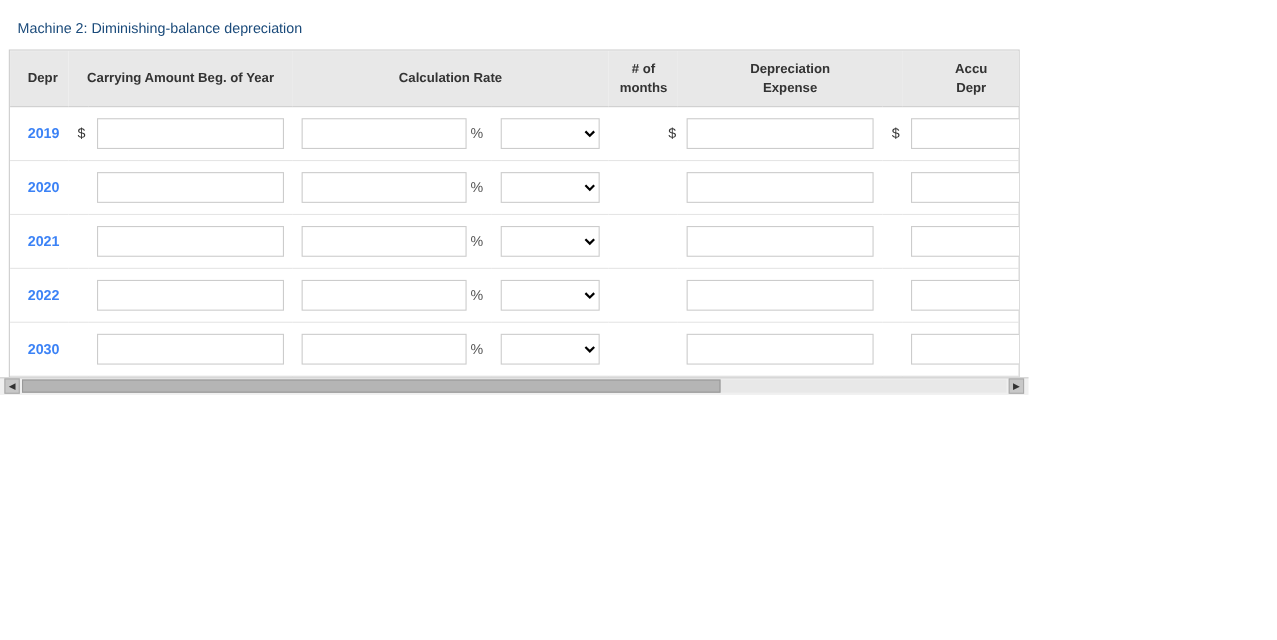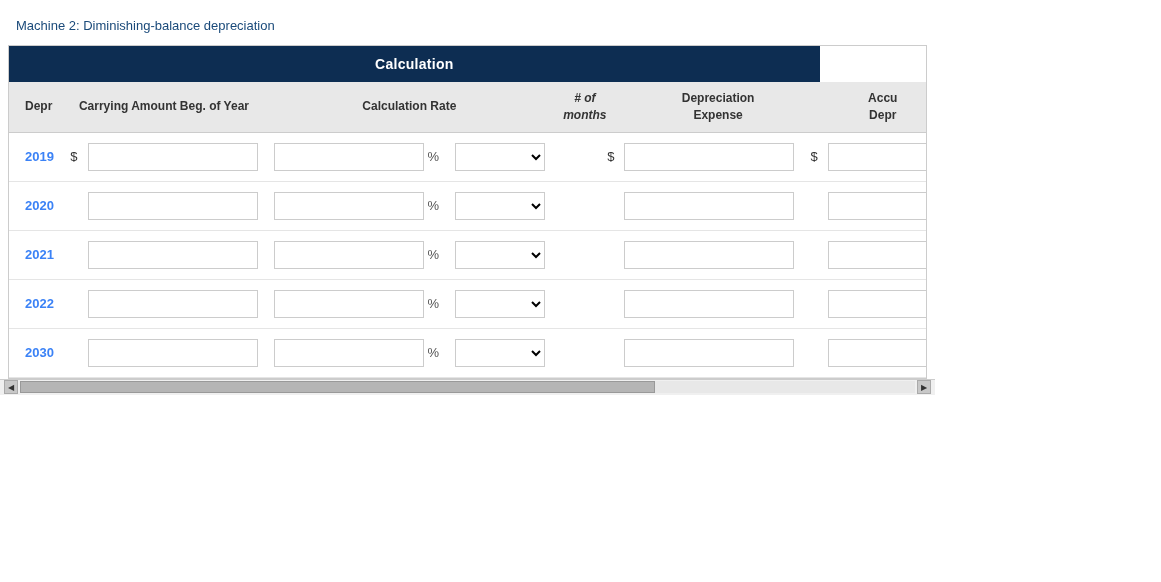--- a/index.html
+++ b/index.html
@@ -189,33 +189,30 @@
   </style>
 </head>
 <body>
 
 <div class="page-wrapper">
   <div class="page-title">Machine 2: Diminishing-balance depreciation</div>
 
   <div class="table-container">
     <table class="calc-table">
       <thead>
-        <tr class="calc-header-row">
-          <th colspan="8">Calculation</th>
-        </tr>
         <tr class="col-header-row">
           <th class="year-col">Depr</th>
           <th colspan="2">
             <span style="display:inline-block; line-height:1.4;">Carrying Amount Beg. of Year</span>
           </th>
           <th colspan="2">
             <span style="display:inline-block; line-height:1.4;">Calculation Rate</span>
           </th>
           <th>
-            <span style="display:inline-block; line-height:1.4;font-style:italic;"># of<br>months</span>
+            <span style="display:inline-block; line-height:1.4;"># of<br>months</span>
           </th>
           <th colspan="2">
             <span style="display:inline-block; line-height:1.4;">Depreciation<br>Expense</span>
           </th>
           <th>
             <span style="display:inline-block; line-height:1.4;">Accu<br>Depr</span>
           </th>
         </tr>
       </thead>
       <tbody>

